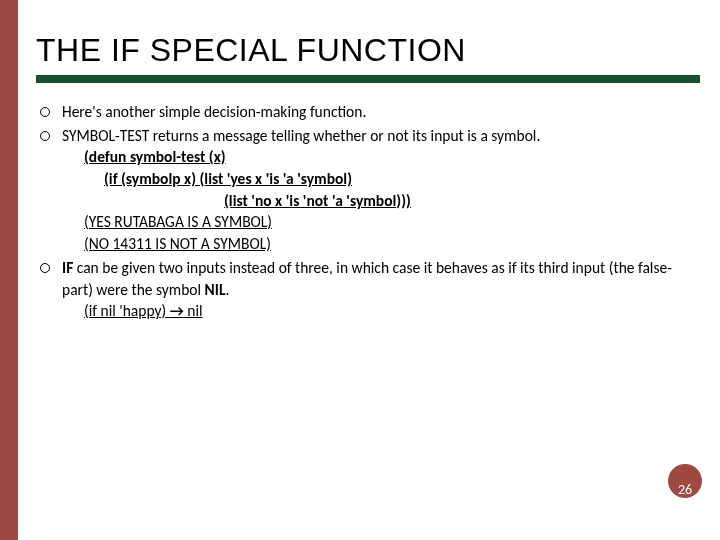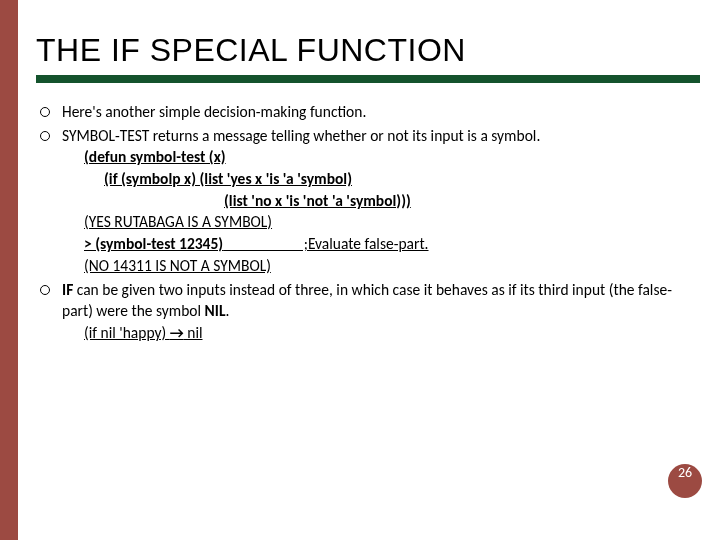--- a/index.html
+++ b/index.html
@@ -67,21 +67,21 @@
     position: absolute;
     right: 18px;
     bottom: 42px;
     width: 34px;
     height: 34px;
     border-radius: 50%;
     background: #9c4a42;
     color: #fff;
     font-size: 14px;
     display: flex;
-    align-items: flex-start;
+    align-items: flex-end;
     justify-content: center;
   }
   .arrow { font-weight: 700; }
 </style>
 </head>
 <body>
 
 <div class="left-bar"></div>
 
 <div class="content">
@@ -93,21 +93,20 @@
       <span>Here's another simple decision-making function.</span>
     </li>
 
     <li>
       <span><span>SYMBOL-TEST</span><span> returns a message telling whether or not its input is a symbol.</span></span>
       <div class="code-block">
         <div class="code-line bold">(defun symbol-test (x)</div>
         <div class="code-line bold i1">(if (symbolp x) (list 'yes x 'is 'a 'symbol)</div>
         <div class="code-line bold i2">(list 'no x 'is 'not 'a 'symbol)))</div>
         <div class="code-line">(YES RUTABAGA IS A SYMBOL)</div>
-        <div class="code-line"><span class="bold">&gt; (symbol-test 12345)</span><span>                       ;Evaluate false-part.</span></div>
         <div class="code-line">(NO 14311 IS NOT A SYMBOL)</div>
       </div>
     </li>
 
     <li>
       <span><span class="bold">IF</span><span> can be given two inputs instead of three, in which case it behaves as if its third input (the false-part) were the symbol </span><span class="bold">NIL</span><span>.</span></span>
       <div class="code-block">
         <div class="code-line"><span>(if nil 'happy) </span><span class="arrow">→</span><span> nil</span></div>
       </div>
     </li>

